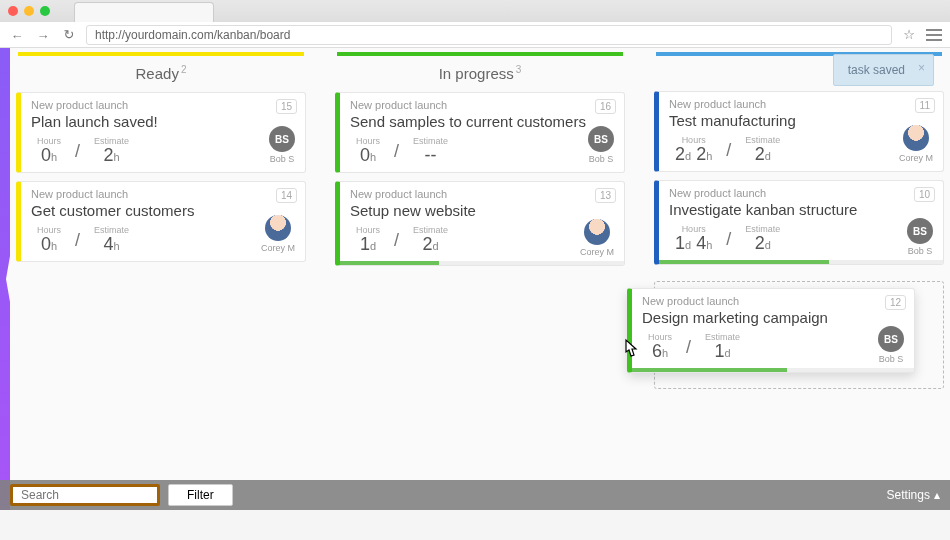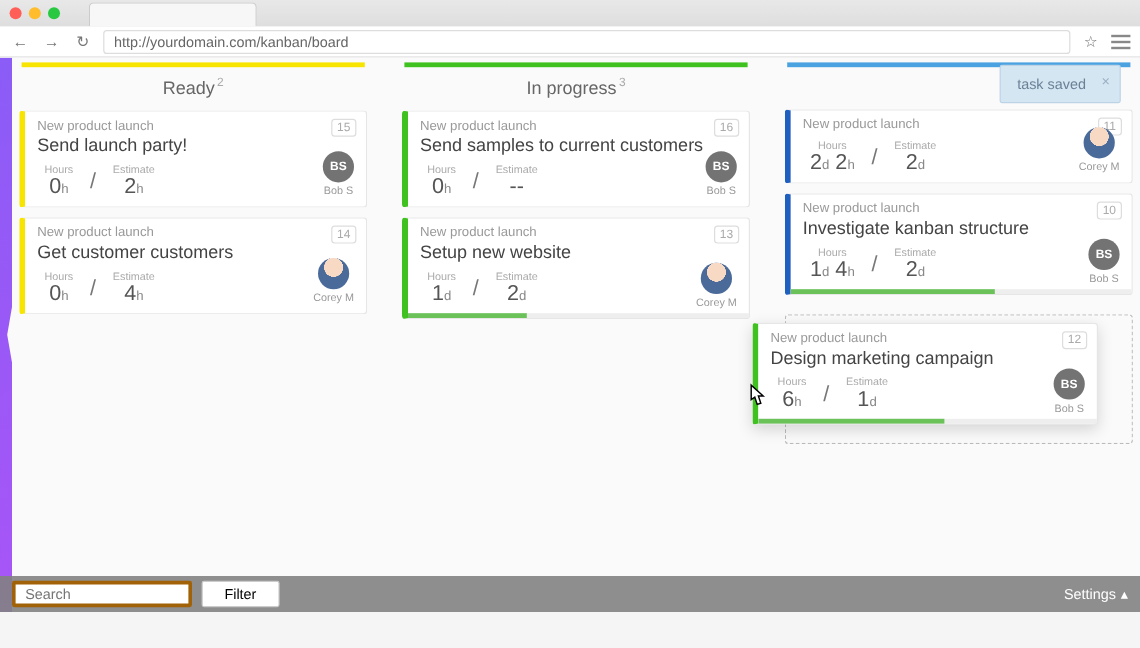--- a/index.html
+++ b/index.html
@@ -207,21 +207,21 @@
   <div class="columns">
 
     <div class="col c1">
       <div class="col-top"></div>
       <div class="col-head">
         <span>Ready</span><sup>2</sup>
       </div>
       <div class="cards">
         <div class="card">
           <div class="proj">New product launch</div>
-          <div class="title">Send launch party!</div>
+          <div class="title">Plan launch saved!</div>
           <div class="num">15</div>
           <div class="metrics">
             <div class="metric">
                 <div class="lbl">Hours</div>
                 <div class="val">0<span class="un">h</span></div>
               </div>
             <div class="slash">/</div>
             <div class="metric">
                 <div class="lbl">Estimate</div>
                 <div class="val">2<span class="un">h</span></div>
@@ -306,20 +306,21 @@
         </div>
       </div>
     </div>
 
     <div class="col c3">
       <div class="col-top"></div>
       <div class="col-head">&nbsp;</div>
       <div class="cards">
         <div class="card">
           <div class="proj">New product launch</div>
+          <div class="title">Test manufacturing</div>
           <div class="num">11</div>
           <div class="metrics">
             <div class="metric">
                 <div class="lbl">Hours</div>
                 <div class="val">2<span class="un">d</span> 2<span class="un">h</span></div>
               </div>
             <div class="slash">/</div>
             <div class="metric">
                 <div class="lbl">Estimate</div>
                 <div class="val">2<span class="un">d</span></div>

